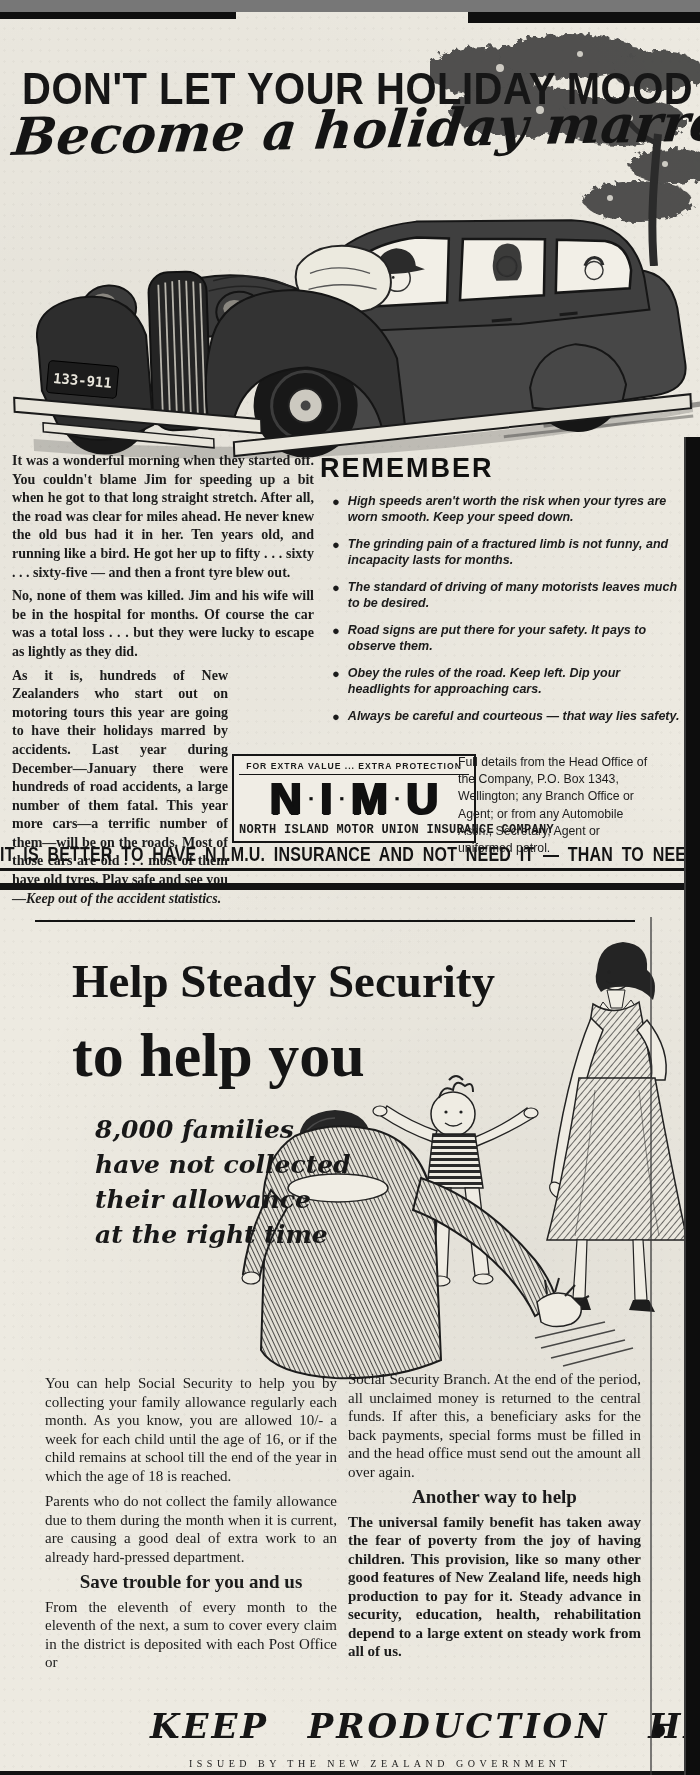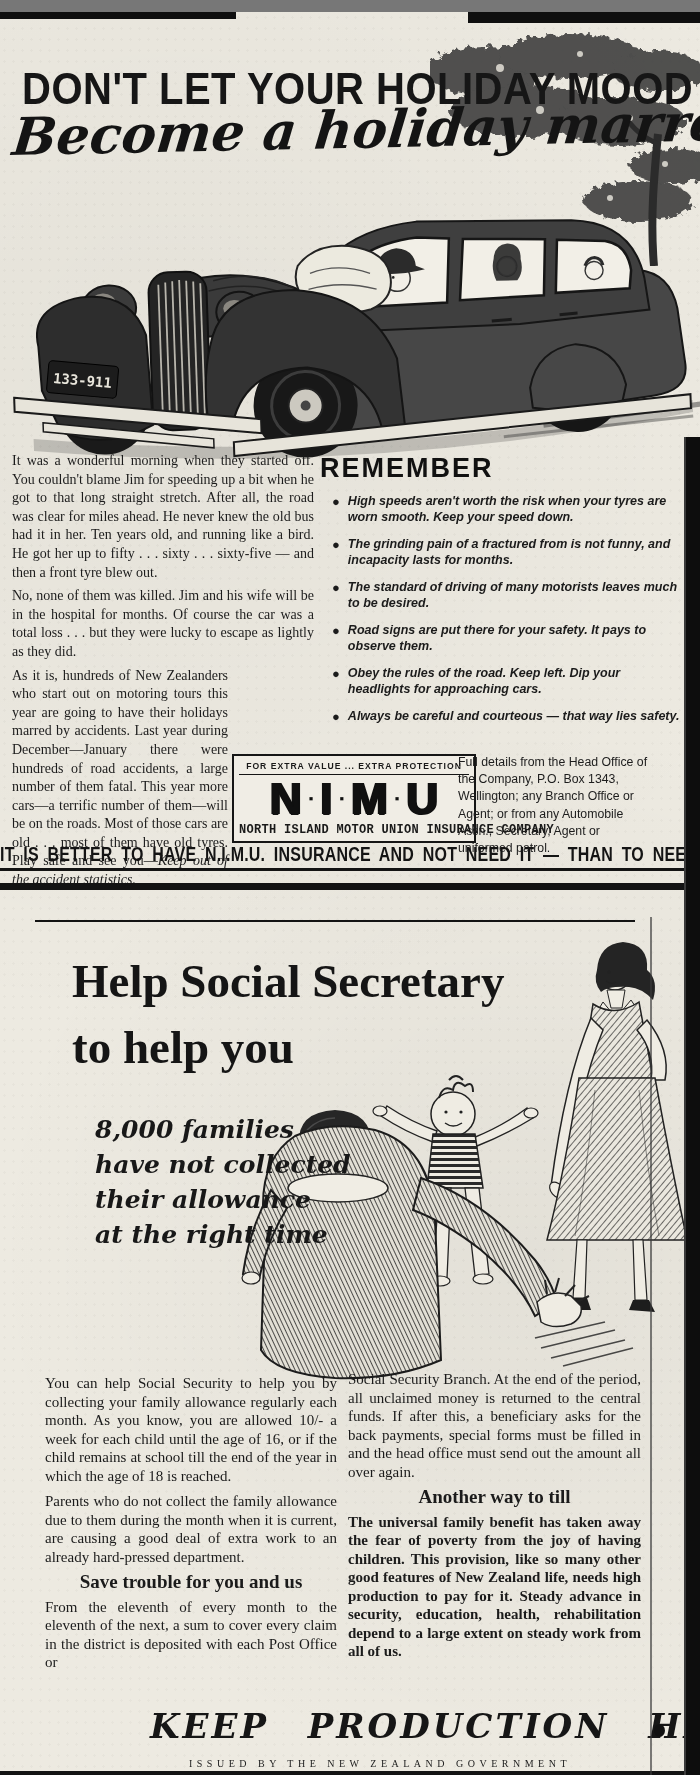--- a/index.html
+++ b/index.html
@@ -13,21 +13,21 @@
         background-image:radial-gradient(circle, rgba(0,0,0,0.05) 1px, transparent 1.4px);
         background-size:9px 11px;opacity:.5;}
   .abs{position:absolute;}
   .nowrap{white-space:nowrap;}
 
   
   .h1{left:22px;top:52px;font-family:"Liberation Sans",sans-serif;font-weight:700;
       font-size:40px;letter-spacing:.5px;transform:scaleY(1.12);transform-origin:left top;color:#161616;}
   .h2{left:16px;top:94px;font-family:"DejaVu Serif",serif;font-style:italic;font-weight:700;
       font-size:52px;transform:skewX(-7deg) rotate(-1.2deg);transform-origin:left top;color:#141414;}
-  .body-col{left:12px;top:440px;width:302px;font-size:14px;line-height:18.6px;font-weight:400;
+  .body-col{left:12px;top:440px;width:302px;font-size:14px;line-height:18.6px;font-weight:700;
       text-align:justify;color:#1c1c1c;}
   .body-col p{margin:0 0 5px 0;}
   .intrude{float:right;width:86px;height:200px;margin-top:88px;}
   .ital{font-style:italic;}
   .remember-title{left:320px;top:440px;font-family:"Liberation Sans",sans-serif;font-weight:700;
       font-size:27px;letter-spacing:2px;transform:scaleY(1.05);transform-origin:left top;color:#111;}
   .bullets{left:332px;top:482px;width:350px;list-style:none;margin:0;padding:0;
       font-family:"Liberation Sans",sans-serif;font-style:italic;font-weight:700;
       font-size:12.5px;line-height:15.5px;color:#1b1b1b;}
   .bullets li{display:flex;gap:8px;margin-bottom:12px;}
@@ -44,21 +44,21 @@
       padding-top:2px;white-space:nowrap;}
   .details{left:458px;top:742px;width:190px;font-family:"Liberation Sans",sans-serif;
       font-size:12.3px;line-height:17.2px;color:#1d1d1d;}
   .slogan{left:0;top:831px;width:700px;text-align:center;font-family:"Liberation Sans",sans-serif;
       font-weight:700;font-size:16px;letter-spacing:.2px;word-spacing:4px;
       transform:scaleY(1.3);transform-origin:center top;color:#141414;}
   .rule{background:#131313;}
 
   
   .sh1{left:72px;top:942px;font-family:"Liberation Serif",serif;font-weight:700;font-size:47px;color:#151515;}
-  .sh2{left:72px;top:1008px;font-family:"Liberation Serif",serif;font-weight:700;font-size:47px;color:#151515;}
+  .sh2{left:72px;top:1008px;font-family:"Liberation Serif",serif;font-weight:700;font-size:62px;color:#151515;}
   .subhead{left:95px;top:1100px;font-family:"DejaVu Serif",serif;font-style:italic;font-weight:700;
       font-size:25px;line-height:35px;color:#181818;}
   .scol{font-size:15px;line-height:18.5px;text-align:justify;color:#1b1b1b;}
   .scol p{margin:0 0 7px 0;}
   .scol .colhead{font-weight:700;font-size:19px;text-align:center;margin:4px 0 6px 0;}
   .scol-left{left:45px;top:1362px;width:292px;}
   .scol-right{left:348px;top:1358px;width:293px;}
   .bold-par{font-weight:700;}
   .keep{left:150px;top:1694px;width:520px;text-align:center;font-family:"DejaVu Serif",serif;
       font-style:italic;font-weight:700;font-size:34px;letter-spacing:3px;word-spacing:24px;color:#161616;}
@@ -209,21 +209,21 @@
     </div>
 
     <div class="abs remember-title">REMEMBER</div>
     <ul class="abs bullets">
       <li>
           <span class="dot">●</span>
           <span>High speeds aren't worth the risk when your tyres are worn smooth.  Keep your speed down.</span>
         </li>
       <li>
           <span class="dot">●</span>
-          <span>The grinding pain of a fractured from is not funny, and incapacity lasts for months.</span>
+          <span>The grinding pain of a fractured limb is not funny, and incapacity lasts for months.</span>
         </li>
       <li>
           <span class="dot">●</span>
           <span>The standard of driving of many motorists leaves much to be desired.</span>
         </li>
       <li>
           <span class="dot">●</span>
           <span>Road signs are put there for your safety.  It pays to observe them.</span>
         </li>
       <li>
@@ -254,21 +254,21 @@
 
     <div class="abs slogan nowrap">IT IS BETTER TO HAVE N.I.M.U. INSURANCE AND NOT NEED IT — THAN TO NEED IT AND NOT HAVE IT</div>
 
     <div class="abs rule" style="left:0;top:856px;width:700px;height:3px;"></div>
     <div class="abs rule" style="left:0;top:871px;width:700px;height:7px;"></div>
     <div class="abs rule" style="left:35px;top:908px;width:600px;height:2px;"></div>
   </section>
 
   <section>
 
-    <div class="abs sh1 nowrap">Help Social Secretary</div>
+    <div class="abs sh1 nowrap">Help Steady Security</div>
     <div class="abs sh2 nowrap">to help you</div>
 
     <svg class="abs" style="left:235px;top:918px;" width="460" height="450" viewBox="0 0 460 450">
       <defs>
         <pattern id="hA" width="5" height="5" patternUnits="userSpaceOnUse" patternTransform="rotate(40)">
           <rect width="5" height="5" fill="#eae7de"></rect>
             <line x1="0" y1="0" x2="0" y2="5" stroke="#2f2f2f" stroke-width="1.4"></line>
         </pattern>
         <pattern id="hB" width="4" height="4" patternUnits="userSpaceOnUse" patternTransform="rotate(-25)">
           <rect width="4" height="4" fill="#e2dfd5"></rect>
@@ -353,21 +353,21 @@
     </div>
 
     <div class="abs scol scol-left">
       <p>You can help Social Security to help you by collecting your family allowance regularly each month. As you know, you are allowed 10/- a week for each child until the age of 16, or if the child remains at school till the end of the year in which the age of 18 is reached.</p>
       <p>Parents who do not collect the family allowance due to them during the month when it is current, are causing a good deal of extra work to an already hard-pressed department.</p>
       <div class="colhead">Save trouble for you and us</div>
       <p>From the eleventh of every month to the eleventh of the next, a sum to cover every claim in the district is deposited with each Post Office or</p>
     </div>
     <div class="abs scol scol-right">
       <p>Social Security Branch. At the end of the period, all unclaimed money is returned to the central funds. If after this, a beneficiary asks for the back payments, special forms must be filled in and the head office must send out the amount all over again.</p>
-      <div class="colhead">Another way to till</div>
+      <div class="colhead">Another way to help</div>
       <p class="bold-par">The universal family benefit has taken away the fear of poverty from the joy of having children. This provision, like so many other good features of New Zealand life, needs high production to pay for it. Steady advance in security, education, health, rehabilitation depend to a large extent on steady work from all of us.</p>
     </div>
 
     <div class="abs keep nowrap">KEEP PRODUCTION HIGH</div>
     <div class="abs ink-blot"></div>
     <div class="abs issued">ISSUED BY THE NEW ZEALAND GOVERNMENT</div>
     <div class="abs rule" style="left:0;top:1759px;width:700px;height:4px;"></div>
   </section>
 
   <div class="abs frag" style="left:666px;top:1688px;">NE</div>

